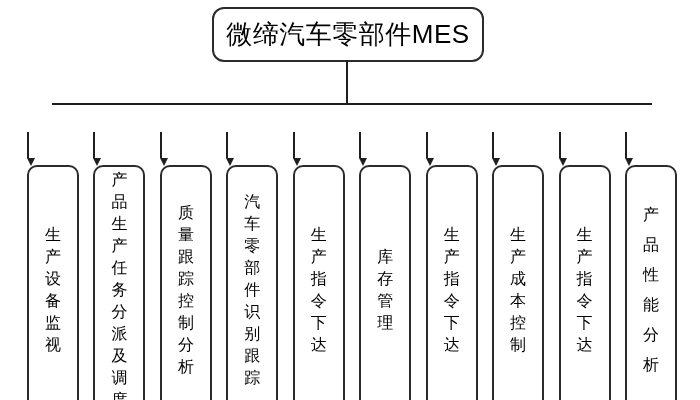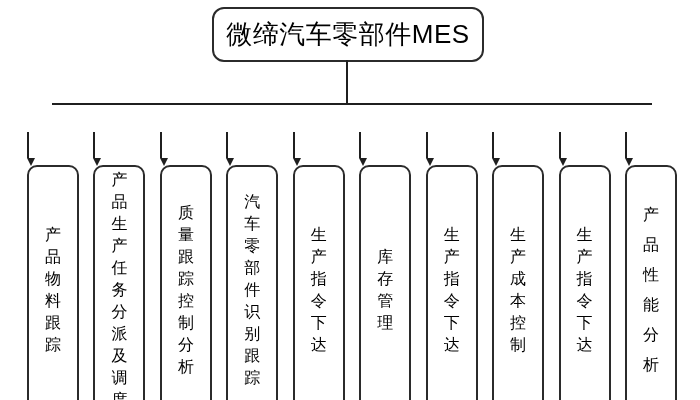--- a/index.html
+++ b/index.html
@@ -94,21 +94,21 @@
 
   <div class="stem"></div>
   <div class="hbar"></div>
 
   <div class="children">
 
     <div class="col">
       <div class="drop"></div>
       <div class="arrow-down"></div>
       <div class="child-box">
-        <div class="vlabel">产品物料跟踪</div>
+        <div class="vlabel">生产设备监视</div>
       </div>
     </div>
 
     <div class="col">
       <div class="drop"></div>
       <div class="arrow-down"></div>
       <div class="child-box">
         <div class="vlabel">产品生产任务分派及调度</div>
       </div>
     </div>

